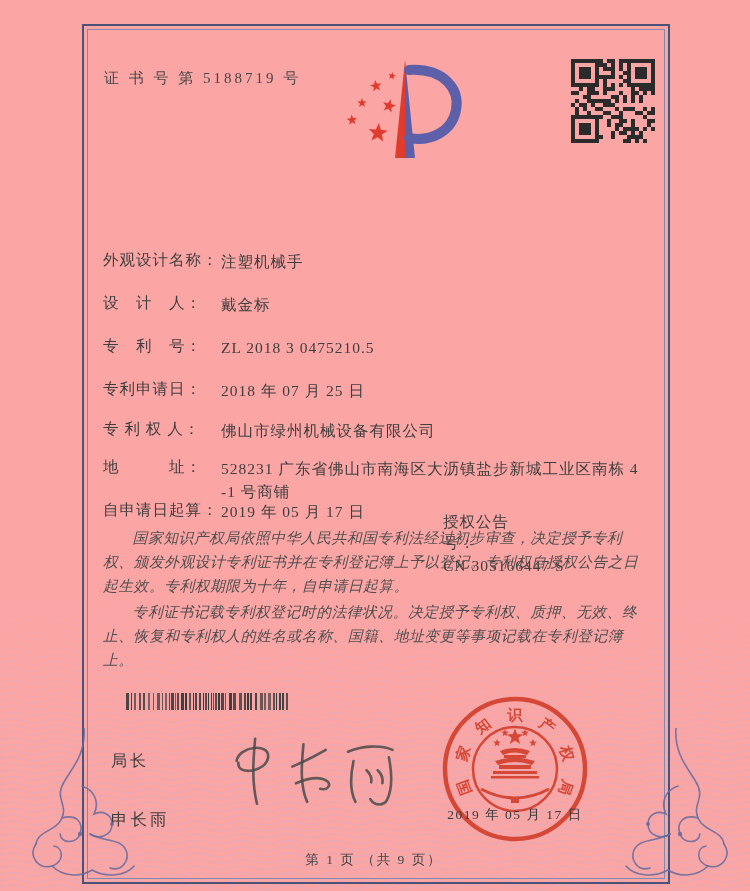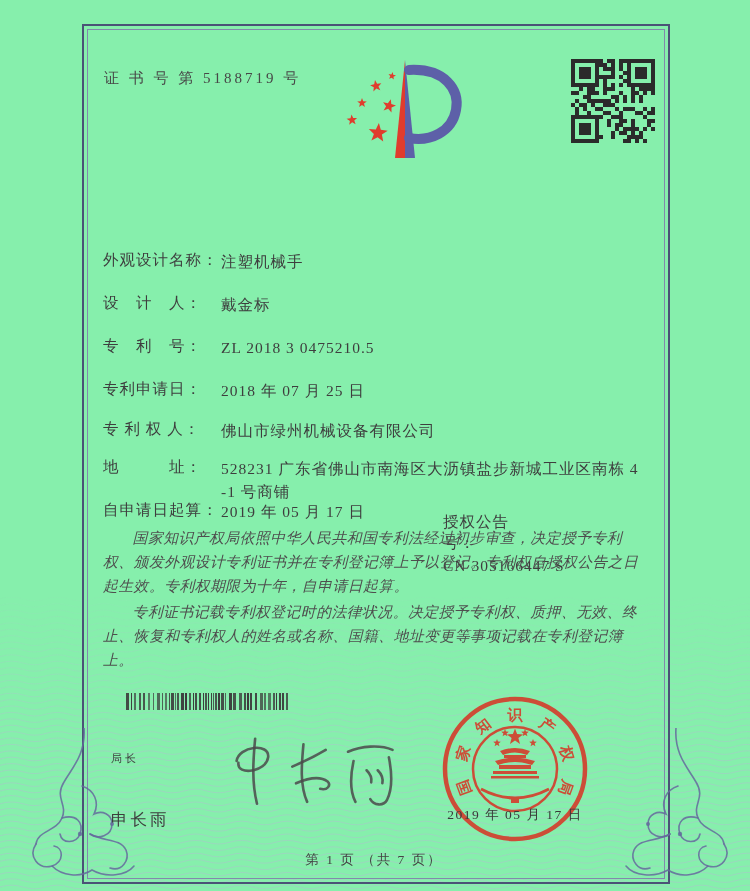--- a/index.html
+++ b/index.html
@@ -1,18 +1,18 @@
 <!DOCTYPE html>
 <html><head>
 <meta charset="utf-8">
 <style>
   html,body{margin:0;padding:0;}
   body{width:750px;height:891px;overflow:hidden;background:#f6f2ea;
        font-family:"Liberation Serif","DejaVu Serif",serif;color:#3f3f3f;}
-  .page{position:relative;width:750px;height:891px;background:#86efac;}
+  .page{position:relative;width:750px;height:891px;background:#fca5a5;}
   .waves{position:absolute;left:0;top:595px;width:750px;height:296px;z-index:0;pointer-events:none;}
   .frame{position:absolute;left:82px;top:24px;width:584px;height:856px;
          border:2.5px solid #4b5277;z-index:1;}
   .frame-inner{position:absolute;inset:3px;border:1px solid #8289ac;}
   .ornament{position:absolute;z-index:2;pointer-events:none;}
   .orn-left{left:22px;top:728px;}
   .orn-right{left:598px;top:728px;transform:scaleX(-1);}
   .content{position:absolute;inset:0;z-index:3;}
 
   .cert-no{position:absolute;left:104px;top:69px;font-size:15px;letter-spacing:3px;color:#474747;}
@@ -25,21 +25,21 @@
   .flabel{display:inline-block;width:118px;vertical-align:top;}
   .fvalue{display:inline-block;vertical-align:top;white-space:pre-line;max-width:425px;line-height:1.5;}
   .pair2{position:absolute;left:340px;top:12px;}
   .pair2 .flabel{width:96px;}
 
   .paras{position:absolute;left:103px;top:527px;width:548px;font-size:14.8px;
          line-height:1.62;color:#4e4e4e;font-style:italic;letter-spacing:0.5px;}
   .paras p{margin:0 0 2px 0;text-indent:2em;}
 
   .barcode{position:absolute;left:125px;top:691px;width:166px;height:21px;}
-  .sig-title{position:absolute;left:111px;top:751px;font-size:11px;letter-spacing:3px;color:#3d3d3d;}
+  .sig-title{position:absolute;left:111px;top:751px;font-size:16px;letter-spacing:3px;color:#3d3d3d;}
   .sig-name{position:absolute;left:111px;top:785px;font-size:16.5px;letter-spacing:3px;color:#3d3d3d;margin-top:24px;}
   .signature{position:absolute;left:218px;top:726px;width:195px;height:96px;}
 
   .seal{position:absolute;left:441px;top:695px;width:148px;height:148px;
         opacity:0.93;mix-blend-mode:multiply;}
   .seal-date{position:absolute;left:433px;top:806px;width:164px;text-align:center;
              font-size:13.5px;letter-spacing:1.5px;color:#3a3a3a;z-index:4;}
   .footer{position:absolute;left:82px;top:851px;width:584px;text-align:center;
           font-size:13.5px;letter-spacing:2px;color:#444;}
 </style>
@@ -482,15 +482,15 @@
         <rect x="63" y="60" width="22" height="3" fill="#d2402e"></rect>
         <path d="M54,66 Q74,59 94,66 L91,70 Q74,64 57,70 Z" fill="#d2402e"></path>
         <rect x="58" y="70" width="32" height="4" fill="#d2402e"></rect>
         <rect x="52" y="76" width="44" height="3" fill="#d2402e"></rect>
         <rect x="50" y="81" width="48" height="2.5" fill="#d2402e"></rect>
         <path d="M40,94 Q74,112 108,94" fill="none" stroke="#d2402e" stroke-width="3"></path>
         <rect x="70" y="103" width="8" height="5" fill="#d2402e"></rect>
       </svg>
     <div class="seal-date">2019 年 05 月 17 日</div>
 
-    <div class="footer">第 1 页 （共 7 页）</div>
+    <div class="footer">第 1 页 （共 9 页）</div>
   </div>
 </div>
 
 </body></html>

